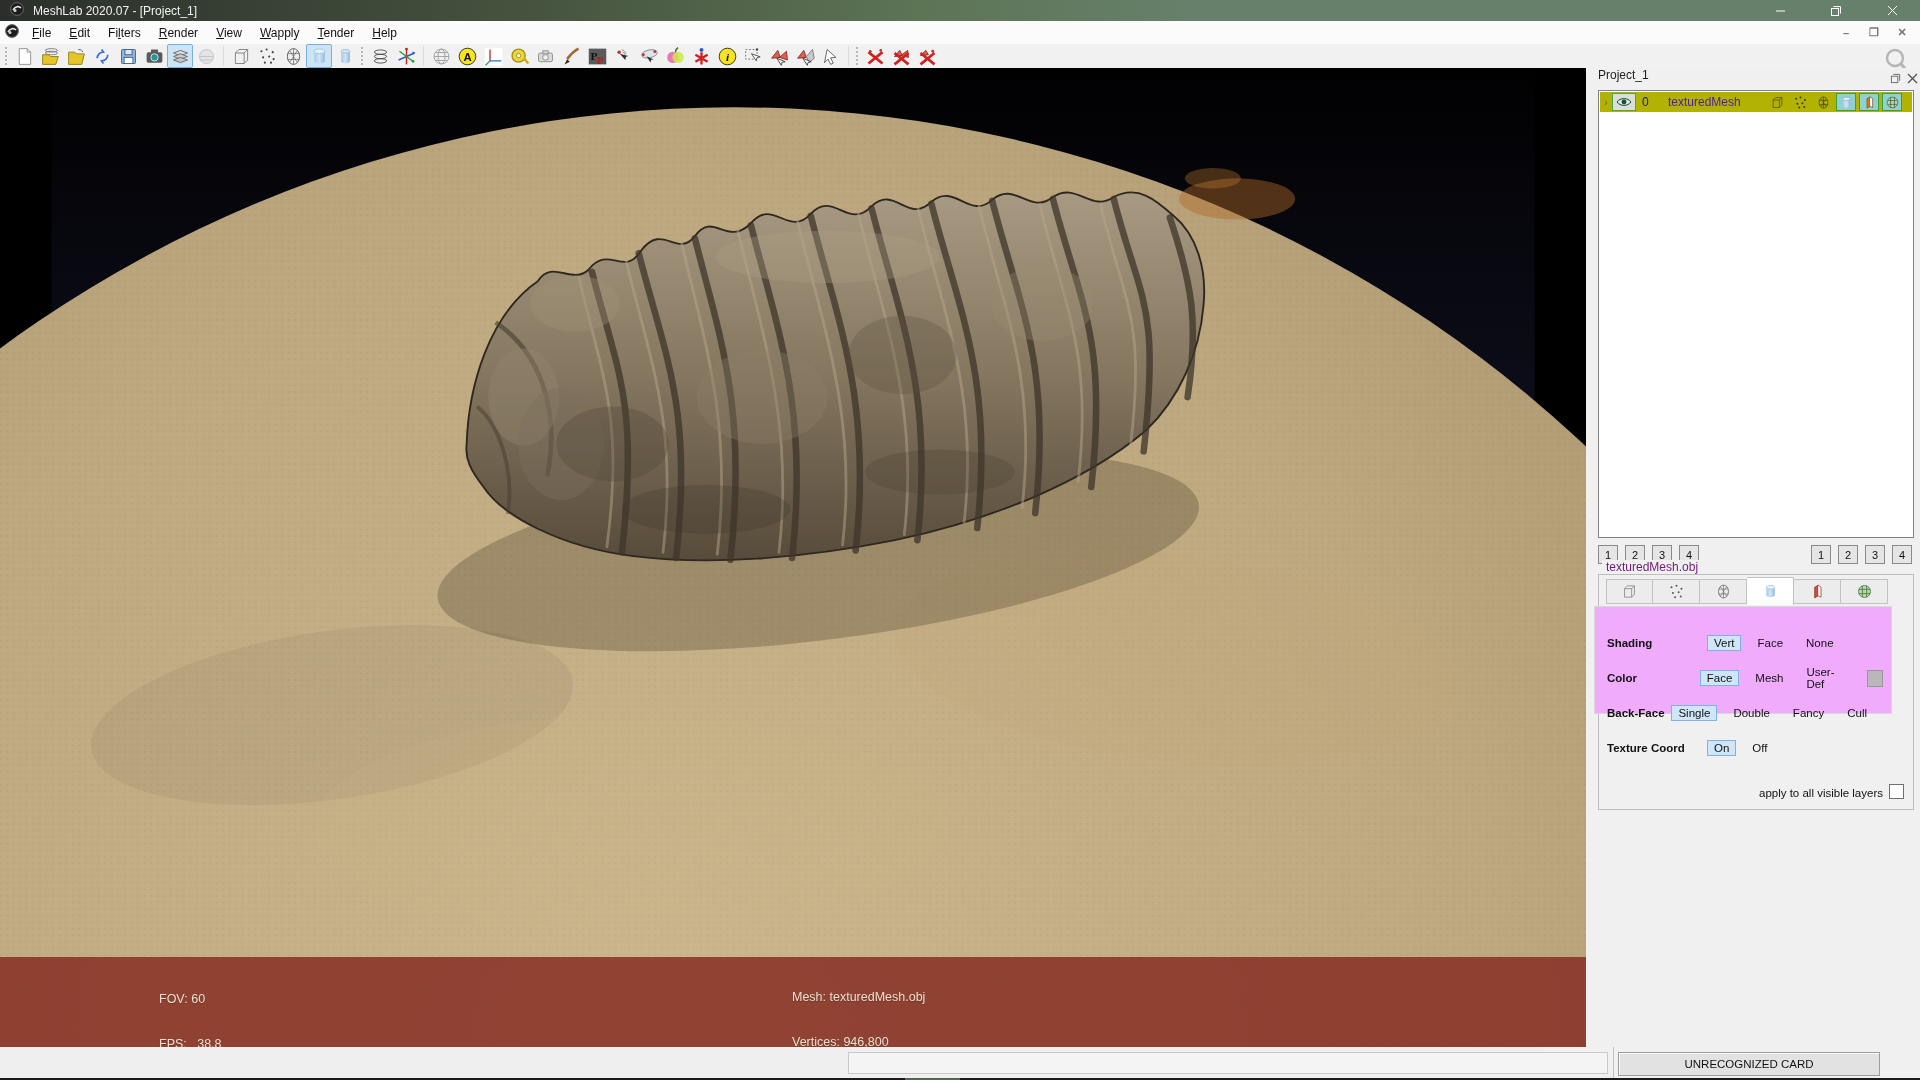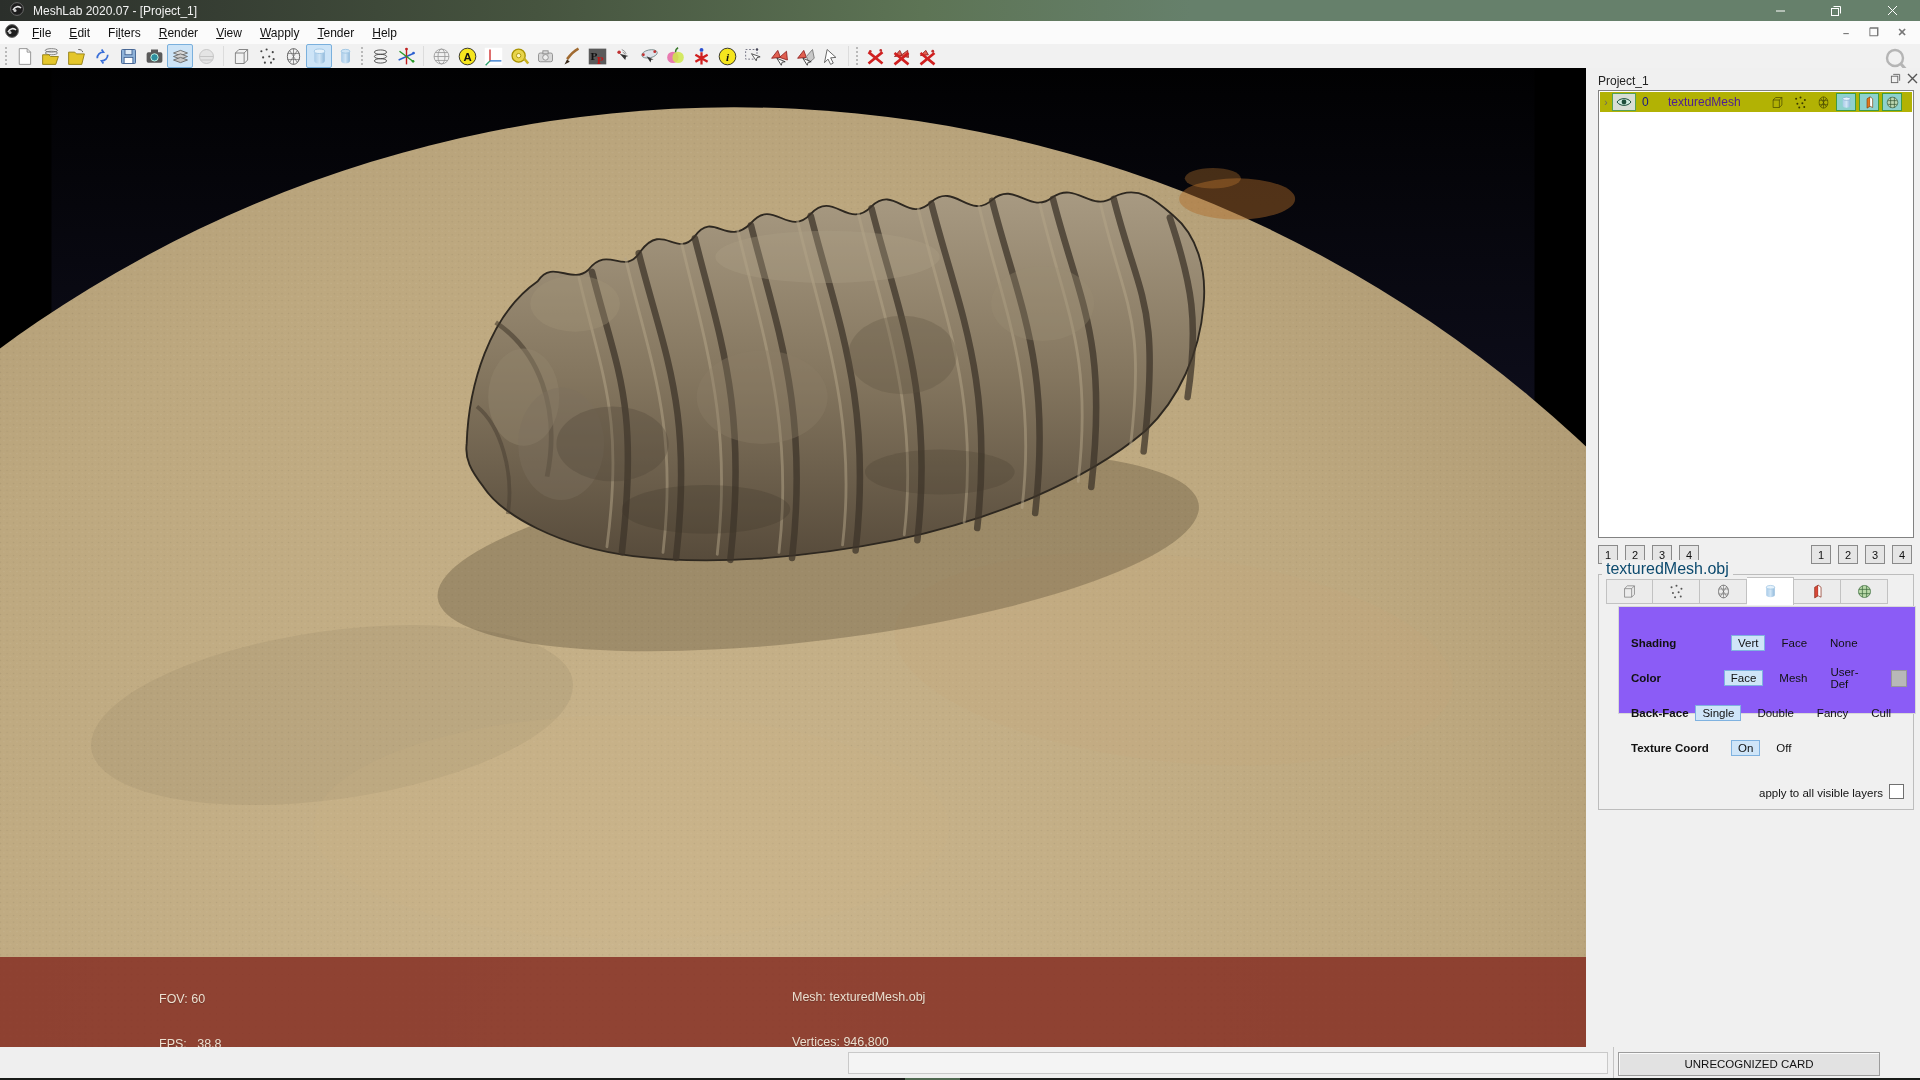--- a/index.html
+++ b/index.html
@@ -27,43 +27,43 @@
   #searchbtn{position:absolute;right:8px;top:46px;}
   #searchbtn svg{width:30px;height:30px;}
   
   #viewport{left:0;top:68px;width:1586px;height:979px;background:#000;overflow:hidden;}
   #hudbar{left:0;top:889px;width:1586px;height:156px;background:rgba(134,48,36,.86);border-bottom:2px solid rgba(219,142,130,.55);}
   .hudtext{color:#ecdfcf;font-size:12.5px;line-height:15px;white-space:pre;text-shadow:0 1px 1px rgba(0,0,0,.25);}
   #hudleft{left:159px;top:5px;}
   #hudcenter{left:792px;top:3px;}
   
   #rpanel{left:1586px;top:68px;width:334px;height:982px;background:#f0f0f0;}
-  #rp-header{left:12px;top:0px;width:314px;height:20px;font-size:12px;color:#222;display:flex;align-items:flex-end;}
+  #rp-header{left:12px;top:0px;width:314px;height:20px;font-size:12px;color:#222;display:flex;align-items:flex-start;}
   #rp-hdr-btns{position:absolute;right:2px;top:2px;display:flex;gap:6px;color:#555;}
   #layerbox{left:12px;top:22px;width:316px;height:448px;background:#fff;border:1px solid #828282;box-sizing:border-box;}
   #layerrow{left:1px;top:1px;width:312px;height:20px;background:#b2b204;display:flex;align-items:center;font-size:12px;}
   #layerrow .expander{color:#666;width:12px;text-align:center;font-size:10px;}
   .eyecell{width:24px;height:18px;background:#d9ded6;border:1px solid #55a055;display:flex;align-items:center;justify-content:center;margin-right:6px;box-sizing:border-box;}
   #layerrow .lidx{color:#14148c;width:26px;}
   #layerrow .lname{color:#4c1d95;width:96px;}
   .lcell{width:20px;height:18px;display:flex;align-items:center;justify-content:center;margin-left:3px;box-sizing:border-box;}
   .lcell svg{width:15px;height:15px;}
   .lcell.on{background:#8ed1ce;border:1px solid #3f9b44;}
   .numrow{top:477px;height:18px;display:flex;gap:7px;}
   #numleft{left:12px;}
   #numright{right:8px;}
   .numbtn{width:18px;height:17px;background:#e5e5e5;border:1px solid #8a8a8a;font-size:11px;display:flex;align-items:center;justify-content:center;color:#111;}
   #meshbox{left:12px;top:506px;width:316px;height:236px;border:1px solid #bdbdbd;box-sizing:border-box;}
-  #meshbox-legend{left:16px;top:492px;background:#f0f0f0;padding:0 4px;font-size:16px;color:#0c4a6e;}
+  #meshbox-legend{left:16px;top:492px;background:#f0f0f0;padding:0 4px;font-size:12px;color:#701a75;}
   #tabsrow{left:20px;top:511px;display:flex;}
   .tab{width:47px;height:25px;background:#ececec;border:1px solid #c2c2c2;border-left-width:0;display:flex;align-items:center;justify-content:center;box-sizing:border-box;}
   .tab:first-child{border-left-width:1px;}
   .tab svg{width:17px;height:17px;}
   .tab.active{background:#fff;height:28px;margin-top:-2px;border-bottom:0;}
-  #optframe{left:32px;top:538px;width:298px;height:108px;background:#8b5cf6;border:1px solid #d8d8d8;box-sizing:border-box;}
+  #optframe{left:8px;top:538px;width:298px;height:108px;background:#f0abfc;border:1px solid #d8d8d8;box-sizing:border-box;}
   .optrow{position:absolute;left:12px;right:8px;height:20px;display:flex;align-items:center;font-size:11.5px;color:#111;}
   .optlabel{font-weight:bold;width:100px;}
   .chip{padding:2px 7px;margin-right:9px;color:#111;}
   .chip.sel{background:#cfe5f8;border:1px solid #7fb2e0;padding:1px 6px;}
   .swatch{width:15px;height:15px;background:#b8b8b8;border:1px solid #979797;margin-left:2px;}
   #applyrow{left:20px;top:716px;width:298px;display:flex;align-items:flex-end;justify-content:flex-end;font-size:11.5px;color:#111;gap:6px;}
   .checkbox{width:13px;height:13px;background:#fff;border:1px solid #707070;}
   #logbox{left:12px;top:757px;width:316px;height:218px;background:#fff;border:1px solid #a8a8a8;box-sizing:border-box;
     font-family:"DejaVu Sans Mono",monospace;font-size:12px;color:#9b9b9b;line-height:15px;padding:5px 6px;}
   

